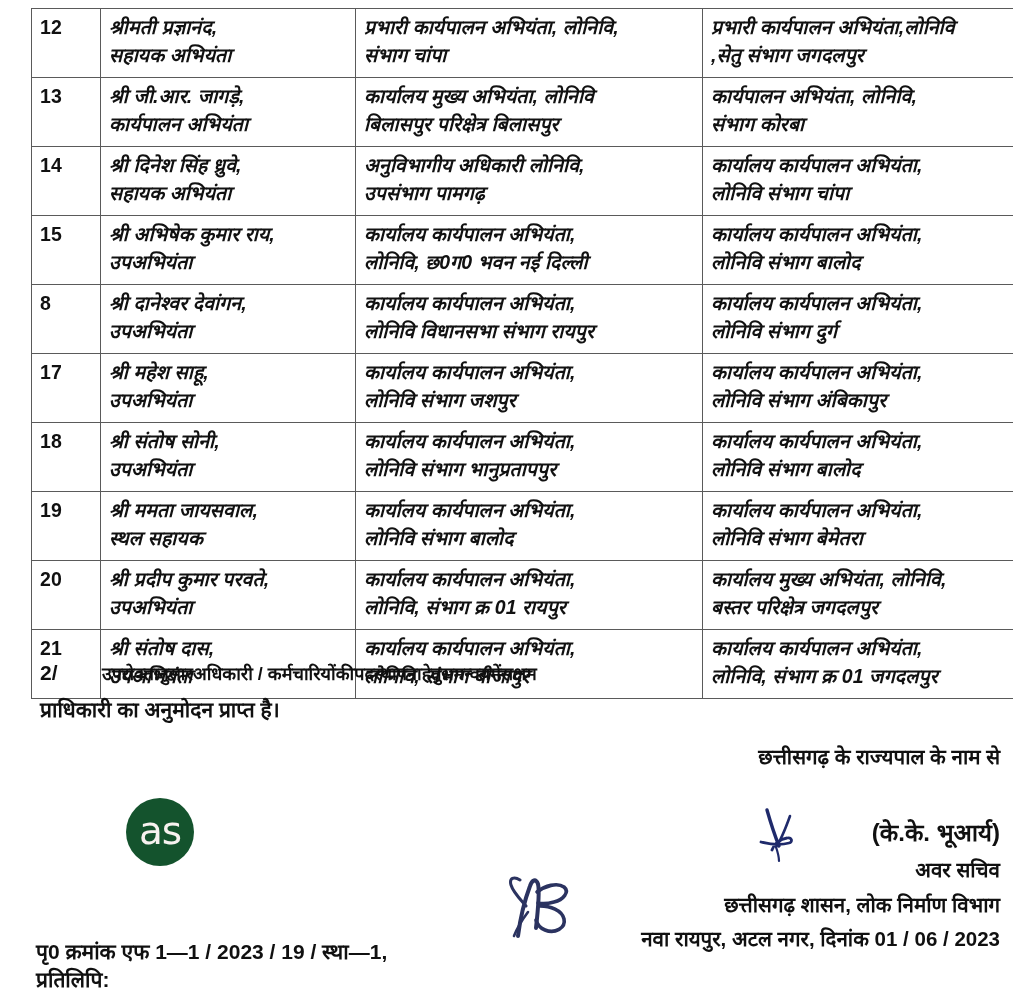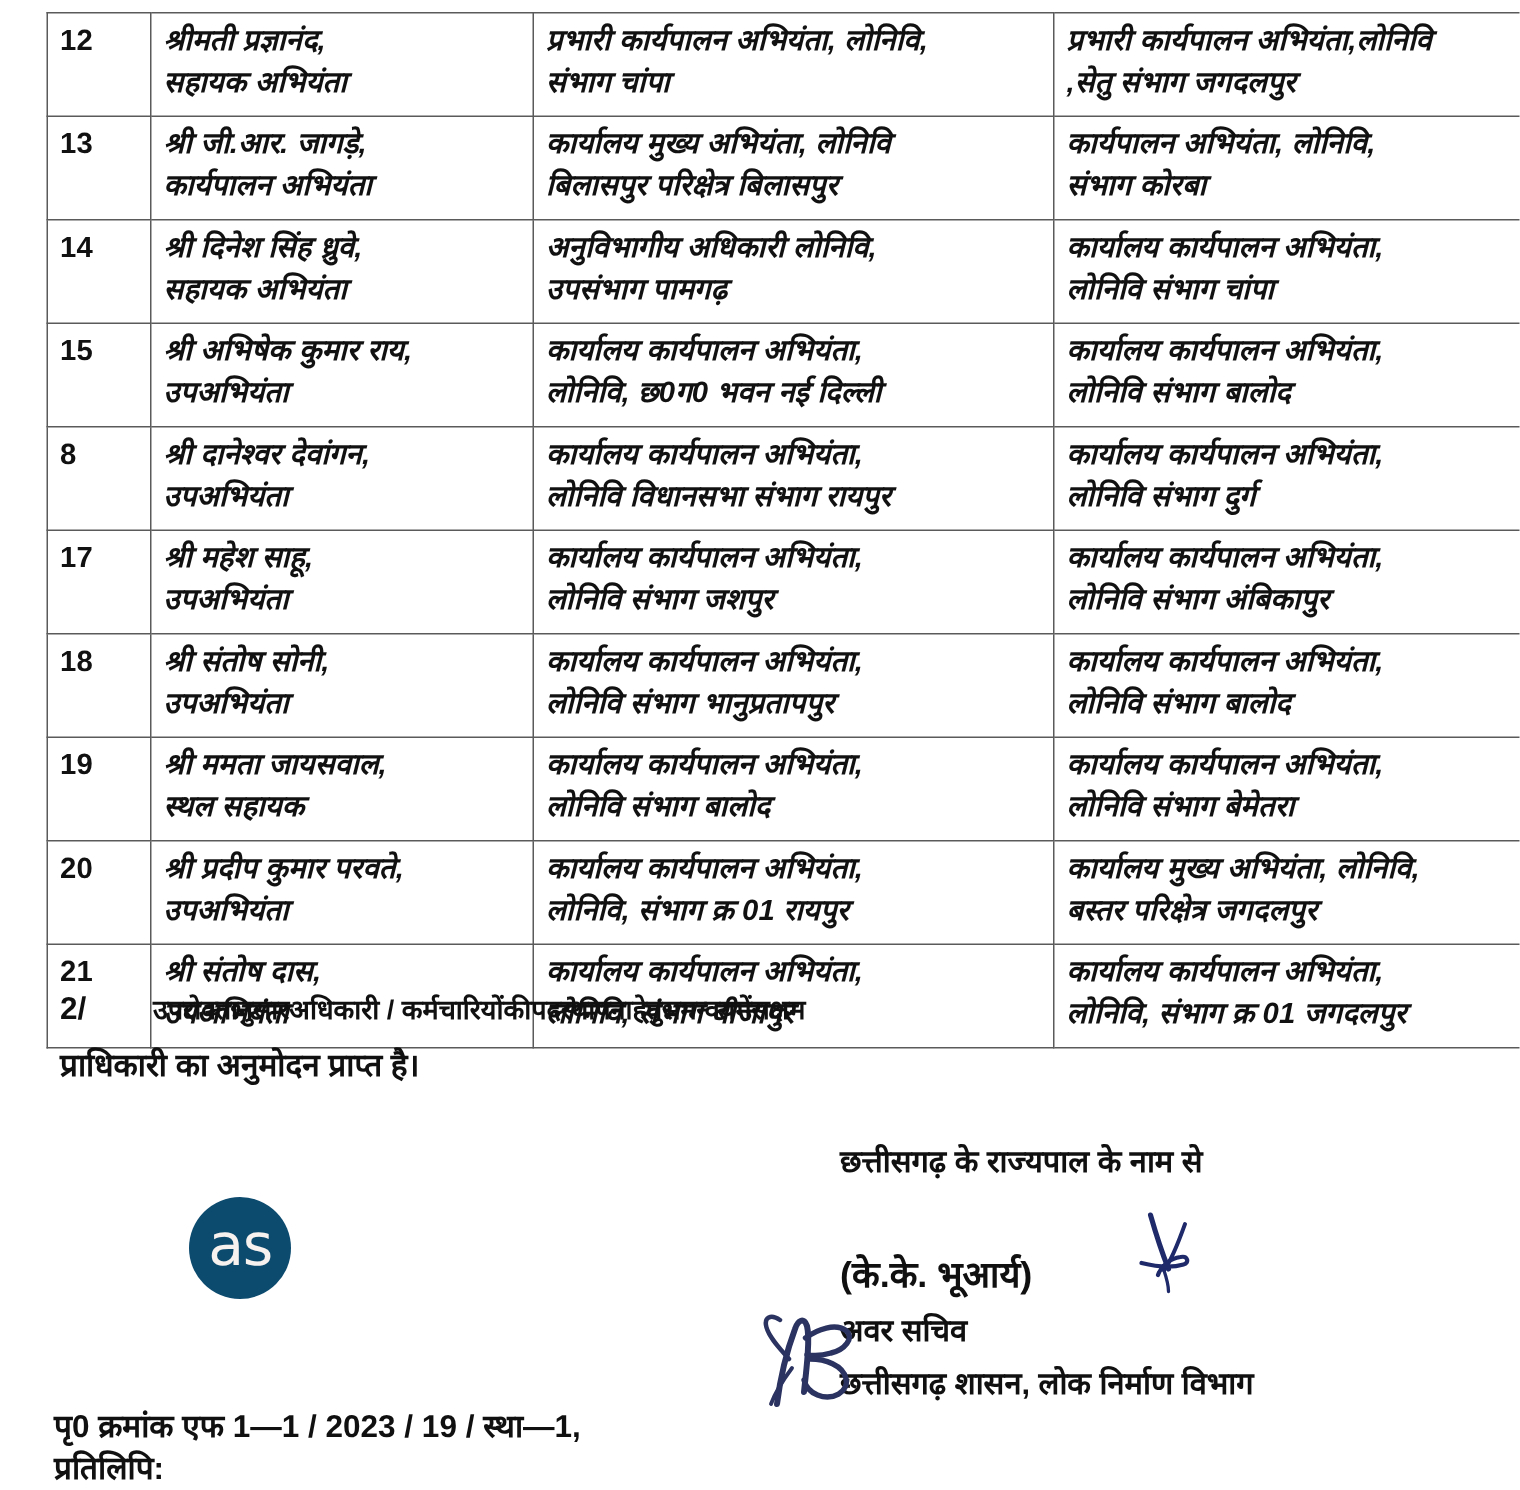--- a/index.html
+++ b/index.html
@@ -74,25 +74,24 @@
     font-size: 21px;
     font-weight: 600;
   }
 
   
   .sign-block {
     position: absolute;
     left: 560px;
     top: 742px;
     width: 440px;
-    text-align: left;
+    text-align: right;
     font-size: 20.5px;
     font-weight: 600;
     line-height: 1.5;
-    margin-top: 18px;
   }
   .sign-block .l1 { display:block; }
   .sign-block .l2 { display:block; }
   .sign-name {
     display:block;
     margin-top: 42px;
     font-size: 24px;
     font-weight: 600;
   }
   .sign-desig { display:block; margin-top: 4px; }
@@ -119,21 +118,21 @@
   }
 
   
   .logo-badge {
     position: absolute;
     left: 126px;
     top: 798px;
     width: 68px;
     height: 68px;
     border-radius: 50%;
-    background: #0c4a6e;
+    background: #14532d;
     display: flex;
     align-items: center;
     justify-content: center;
   }
   .logo-badge .logo-text {
     color: #f7f2ef;
     font-size: 39px;
     line-height: 1;
     font-weight: 400;
     font-family: "DejaVu Sans", sans-serif;
@@ -348,20 +347,21 @@
     </span>
   </div>
   <div class="para-line2">प्राधिकारी का अनुमोदन प्राप्त है।</div>
 </div>
 
 <div class="sign-block">
   <span class="l1">छत्तीसगढ़ के राज्यपाल के नाम से</span>
   <span class="sign-name">(के.के. भूआर्य)</span>
   <span class="sign-desig">अवर सचिव</span>
   <span class="sign-dept">छत्तीसगढ़ शासन, लोक निर्माण विभाग</span>
+  <span class="sign-place">नवा रायपुर, अटल नगर, दिनांक   01 / 06 / 2023</span>
 </div>
 
 <svg class="initial-mark" viewBox="0 0 70 60">
   <g fill="none" stroke="#1f2a6b" stroke-linecap="round" stroke-linejoin="round">
     <path d="M22 4 C26 18, 30 30, 34 40" stroke-width="3.4"></path>
     <path d="M45 10 C40 24, 36 34, 31 41" stroke-width="2.6"></path>
     <path d="M16 36 C24 38, 34 40, 44 37 C48 36, 47 31, 42 32 C35 33, 29 38, 27 44" stroke-width="2.8"></path>
     <path d="M31 41 C33 47, 34 51, 34 55" stroke-width="2.2"></path>
   </g>
 </svg>

